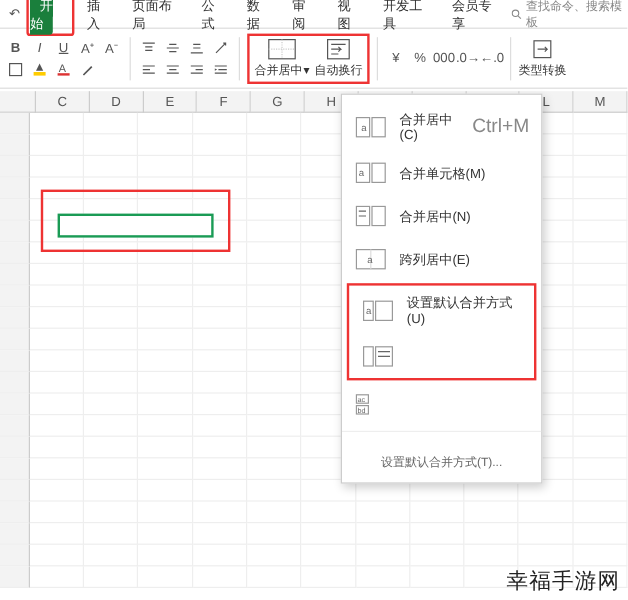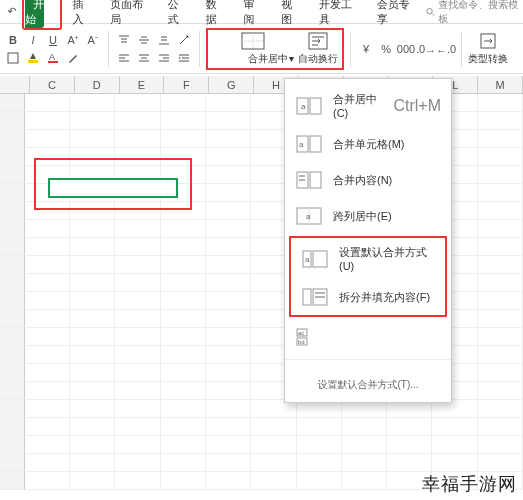--- a/index.html
+++ b/index.html
@@ -16,21 +16,21 @@
   .ribbon { display: flex; height: 50px; border-bottom: 1px solid #ddd; padding: 2px 4px; gap: 6px; align-items: center; }
   .rgroup { display: flex; flex-direction: column; gap: 2px; }
   .rrow { display: flex; gap: 2px; align-items: center; }
   .ibtn { width: 18px; height: 16px; display: flex; align-items: center; justify-content: center; color: #555; cursor: pointer; }
   .sep { width: 1px; height: 36px; background: #ddd; }
   .fmtsel { font-size: 10px; color: #444; }
 
   .merge-block { border: 2px solid #e33; padding: 2px 4px; display: flex; gap: 4px; align-items: center; }
   .merge-btn { display: flex; flex-direction: column; align-items: center; gap: 2px; cursor: pointer; }
   .merge-btn .lbl { font-size: 10px; }
-  .merge-dd { display:flex;align-items:center;gap:1px;margin-left:36px; }
+  .merge-dd { display:flex;align-items:center;gap:1px; }
 
   
   .sheet { position: absolute; top: 76px; left: 0; right: 0; bottom: 0; }
   .corner { position:absolute; left:0;top:0;width:30px;height:18px;background:#f3f3f3;border-right:1px solid #ccc;border-bottom:1px solid #ccc; }
   .colhdrs { position: absolute; left: 30px; top: 0; right: 0; height: 18px; display: flex; }
   .colhdr { width: 55px; background: #f3f3f3; border-right: 1px solid #ccc; border-bottom: 1px solid #ccc; text-align: center; line-height: 18px; color: #555; }
   .rows { position: absolute; top: 18px; left: 0; right: 0; bottom: 0; }
   .row { display: flex; height: 18px; }
   .rowhdr { width: 30px; background: #f3f3f3; border-right: 1px solid #ccc; border-bottom: 1px solid #eee; }
   .cell { width: 55px; border-right: 1px solid #eee; border-bottom: 1px solid #eee; }
@@ -578,21 +578,21 @@
   </div>
   <div class="mitem">
     <span class="micon">
         <svg width="26" height="18">
           <rect x="1" y="1" width="11" height="16" stroke="#999" fill="none"></rect>
           <rect x="14" y="1" width="11" height="16" stroke="#999" fill="none"></rect>
           <line x1="3" y1="5" x2="9" y2="5" stroke="#666"></line>
           <line x1="3" y1="9" x2="9" y2="9" stroke="#666"></line>
         </svg>
       </span>
-    <span class="mlbl">合并内容(N)</span>
+    <span class="mlbl">合并居中(N)</span>
   </div>
   <div class="mitem">
     <span class="micon">
         <svg width="26" height="18">
           <rect x="1" y="1" width="24" height="16" stroke="#999" fill="none"></rect>
           <line x1="13" y1="1" x2="13" y2="17" stroke="#ddd"></line>
           <text x="10" y="12" font-size="8" fill="#666">a</text>
         </svg>
       </span>
     <span class="mlbl">跨列居中(E)</span>
@@ -611,21 +611,20 @@
     </div>
     <div class="mitem">
       <span class="micon">
           <svg width="26" height="18">
             <rect x="1" y="1" width="8" height="16" stroke="#999" fill="none"></rect>
             <rect x="11" y="1" width="14" height="16" stroke="#999" fill="none"></rect>
             <line x1="13" y1="5" x2="23" y2="5" stroke="#666"></line>
             <line x1="13" y1="9" x2="23" y2="9" stroke="#666"></line>
           </svg>
         </span>
-      <span class="mlbl">拆分并填充内容(F)</span>
     </div>
   </div>
 
   <div class="mitem">
     <span class="micon">
         <svg width="26" height="18">
           <rect x="1" y="1" width="10" height="7" stroke="#999" fill="none"></rect>
           <rect x="1" y="10" width="10" height="7" stroke="#999" fill="none"></rect>
           <text x="2" y="7" font-size="6" fill="#666">ac</text>
           <text x="2" y="16" font-size="6" fill="#666">bd</text>

